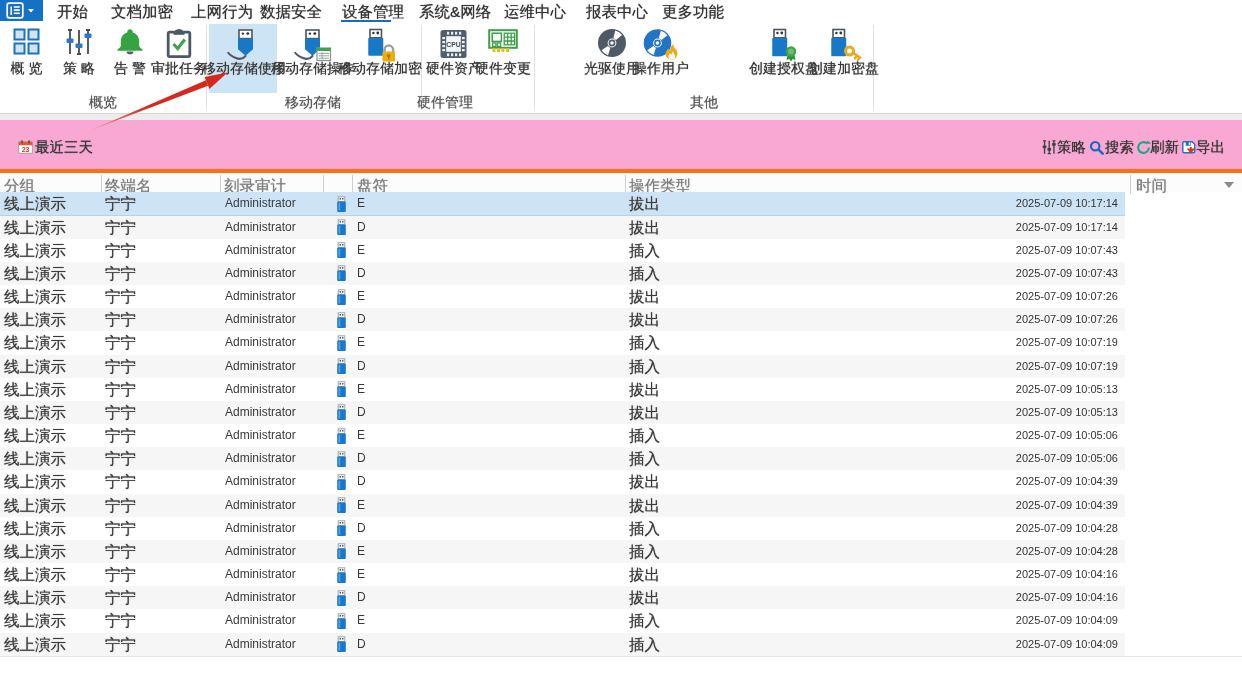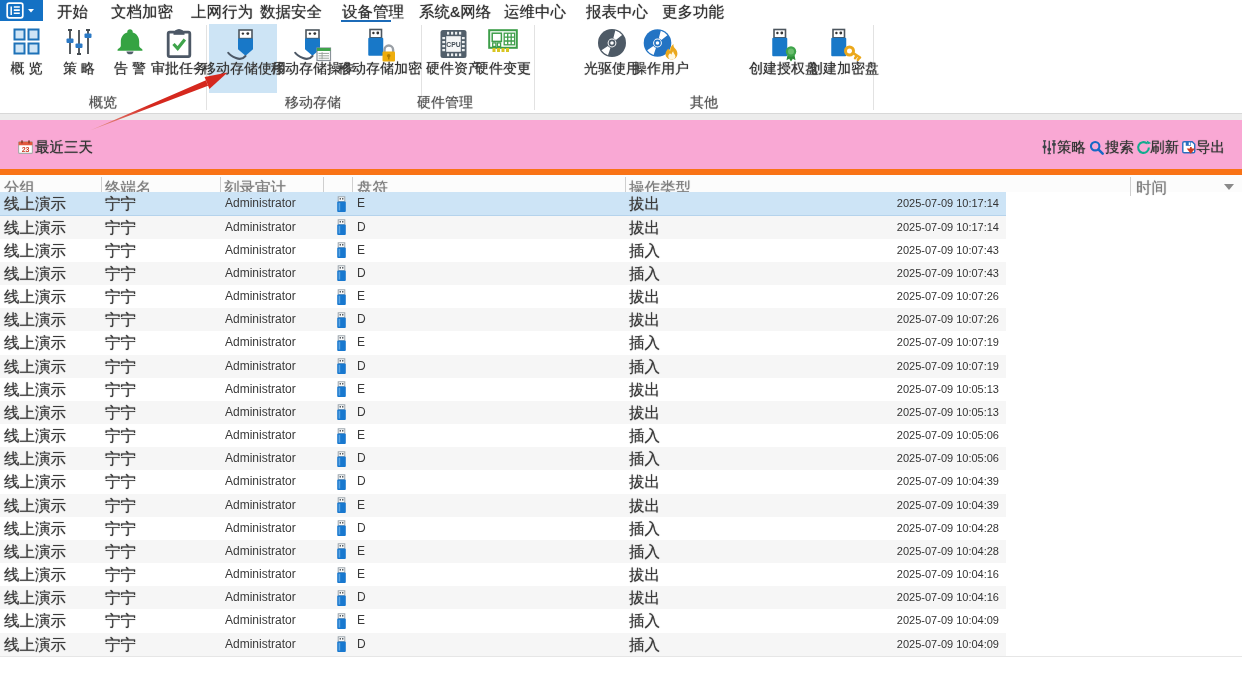--- a/index.html
+++ b/index.html
@@ -10,25 +10,25 @@
 .ribbon{left:0;top:22px;width:1242px;height:91px;background:#fff}
 .rbtn{top:2px;height:84px;text-align:center}
 .rlbl{top:36.5px;height:14px;line-height:14px;font-size:14px;color:#333;white-space:nowrap;position:absolute;text-shadow:0 0 1px #666}
 .ricon{position:absolute;top:4px;left:0;right:0;text-align:center}
 .sep{top:3px;width:1px;height:85px;background:#e2e2e2;position:absolute}
 .grp{top:73.5px;height:13px;line-height:13px;font-size:14px;color:#555;position:absolute;white-space:nowrap;text-shadow:0 0 1px #888}
 .hl{left:209px;top:2px;width:68px;height:69px;background:#cde4f5;position:absolute}
 .band{left:0;top:113px;width:1242px;height:6.5px;background:#ececec;border-top:1px solid #d8d8d8;position:absolute}
 .toolbar{left:0;top:120px;width:1242px;height:49px;background:#f9a8d4}
 .tbtxt{font-size:14.5px;color:#333;white-space:nowrap;position:absolute;text-shadow:0 0 1px #555}
-.hdr{left:0;top:169px;width:1242px;height:23px;background:#fcfcfc;border-top:6px solid #f97316}
+.hdr{left:0;top:169px;width:1242px;height:23px;background:#fcfcfc;border-top:4px solid #f97316}
 .hcell{top:2px;height:21px;line-height:21px;font-size:15.5px;color:#7e7e7e;position:absolute;white-space:nowrap;text-shadow:0 0 1px #999}
 .hdiv{top:2px;width:1px;height:19px;background:#cfcfcf;position:absolute}
 .rows{left:0;top:192.4px;width:1242px}
-.row{position:relative;width:1006px;height:23.18px;font-size:15.5px;color:#3a3a3a}
+.row{position:relative;width:1125px;height:23.18px;font-size:15.5px;color:#3a3a3a}
 .row .c0,.row .c1,.row .c5{text-shadow:0 0 1px #666}
 .row span{position:absolute;line-height:23.18px;white-space:nowrap}
 .c0{left:4px}.c1{left:105px}.c2{left:225px;font-size:12px}.c3{left:336px;top:3.5px;line-height:0}.c4{left:357px;font-size:12px}.c5{left:629px}
 .c6{right:7px;font-size:11px;color:#333}
 .even{background:#f6f6f6}
 .sel{background:#cde4f6;border-bottom:1px solid #b5d3ec}
 svg{vertical-align:top}
 </style></head><body>
 <div class="abs menubar">
     <div class="abs appbtn" style="padding:2px 0 0 6px"><svg width="30" height="17" viewBox="0 0 30 17">

